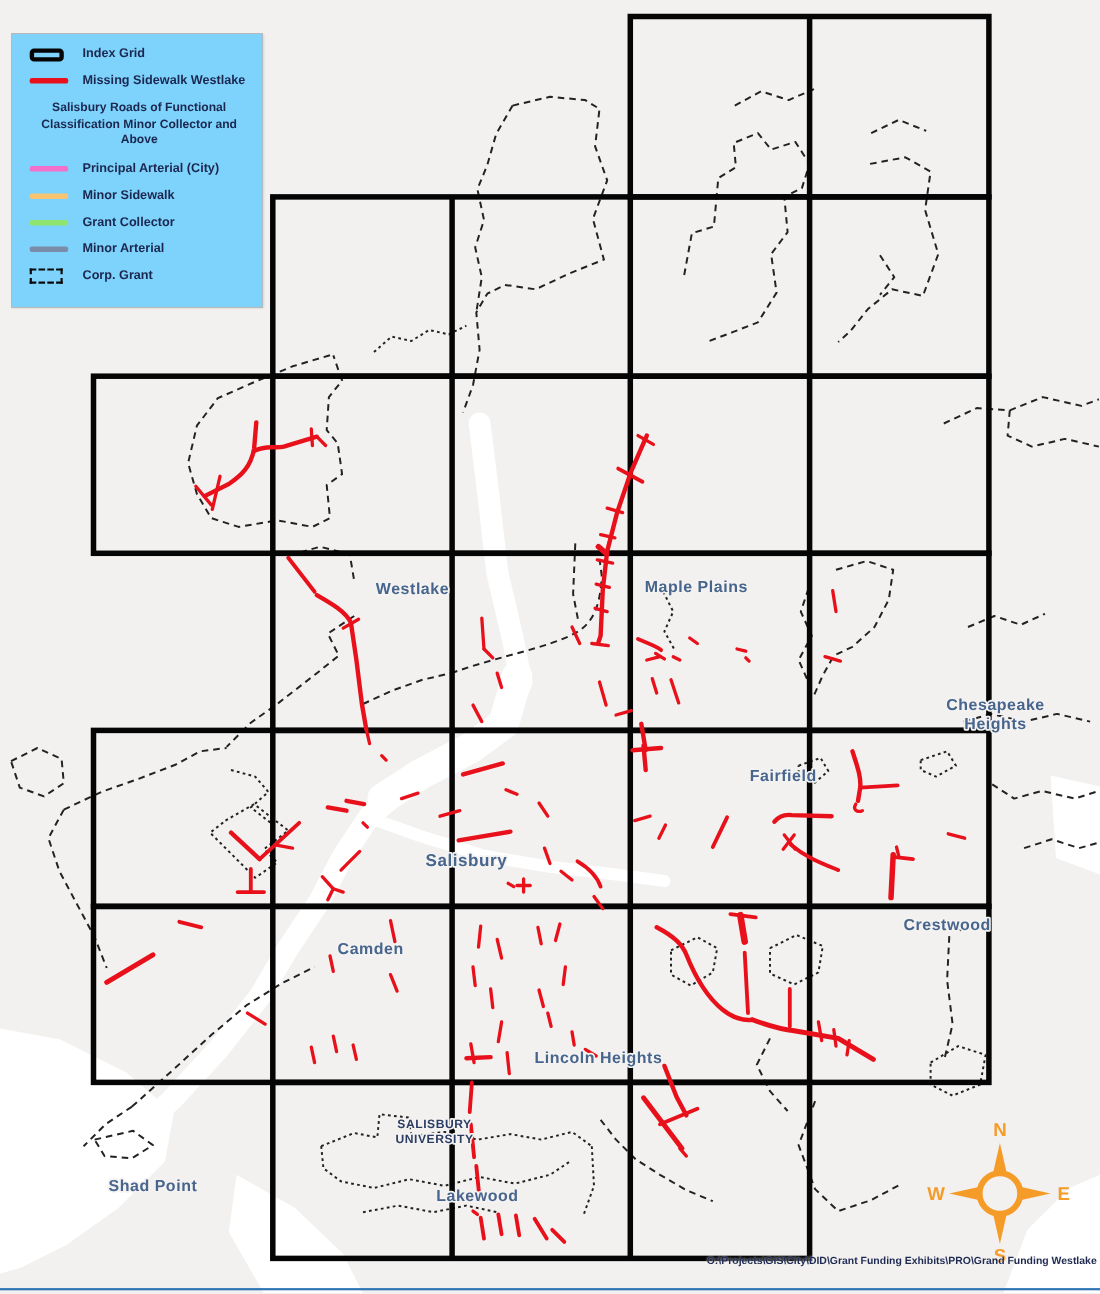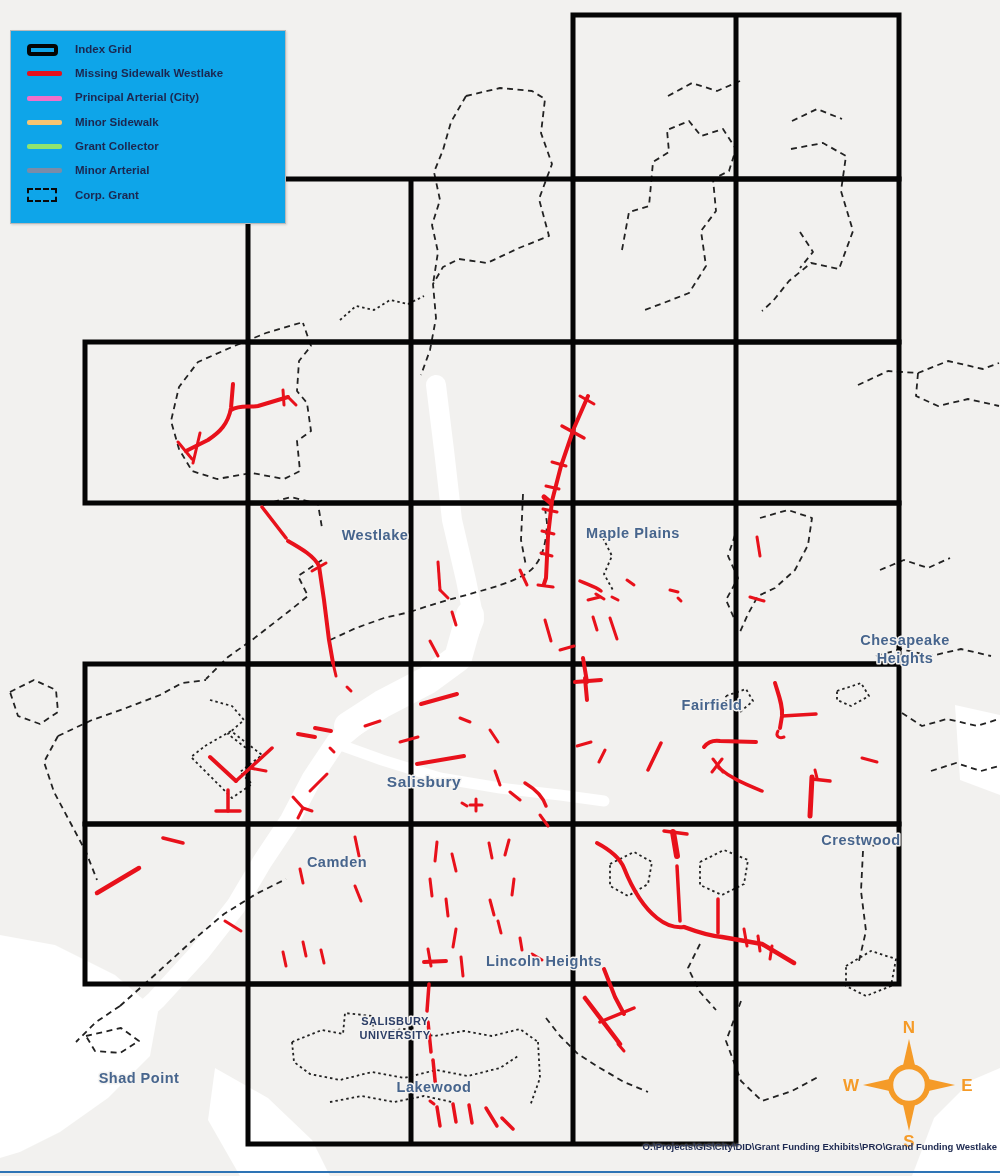--- a/index.html
+++ b/index.html
@@ -3,22 +3,22 @@
 <meta charset="utf-8">
 <style>
   html,body{margin:0;padding:0;background:#f2f1ef;}
   *{box-sizing:border-box;}
   .canvas{
     position:relative;width:1000px;height:1176px;overflow:hidden;
     background:#f2f1ef;font-family:"Liberation Sans",sans-serif;
   }
   #map-svg{position:absolute;left:0;top:0;width:1000px;height:1176px;}
   .legend{
-    position:absolute;left:10px;top:30px;width:276px;
-    background:#0ea5e9;border:1px solid #b9b9b9;
+    position:absolute;left:10px;top:30px;width:229px;
+    background:#7dd3fc;border:1px solid #b9b9b9;
     box-shadow:1px 1px 2px rgba(0,0,0,.12);
     padding:12px 10px 10px 16px;z-index:5;
   }
   .legend-row{display:flex;align-items:center;margin:0 0 11px 0;}
   .legend-swatch{flex:0 0 38px;margin-right:10px;display:flex;align-items:center;justify-content:flex-start;}
   .legend-label{font-size:11.5px;font-weight:600;color:#1c2750;line-height:1.15;}
   .legend-header{
     font-size:11px;font-weight:700;color:#1c2750;text-align:center;
     line-height:1.3;margin:4px 2px 13px 0;
   }
@@ -276,20 +276,21 @@
             <div class="sw-grid"></div>
           </div>
           <div class="legend-label">Index Grid</div>
         </div>
         <div class="legend-row">
           <div class="legend-swatch">
             <div class="sw-line" style="background: rgb(232, 17, 27);"></div>
           </div>
           <div class="legend-label">Missing Sidewalk Westlake</div>
         </div>
+        <div class="legend-header">Salisbury Roads of Functional Classification Minor Collector and Above</div>
         <div class="legend-row">
           <div class="legend-swatch">
             <div class="sw-line" style="background: rgb(243, 111, 201);"></div>
           </div>
           <div class="legend-label">Principal Arterial (City)</div>
         </div>
         <div class="legend-row">
           <div class="legend-swatch">
             <div class="sw-line" style="background: rgb(247, 197, 114);"></div>
           </div>

